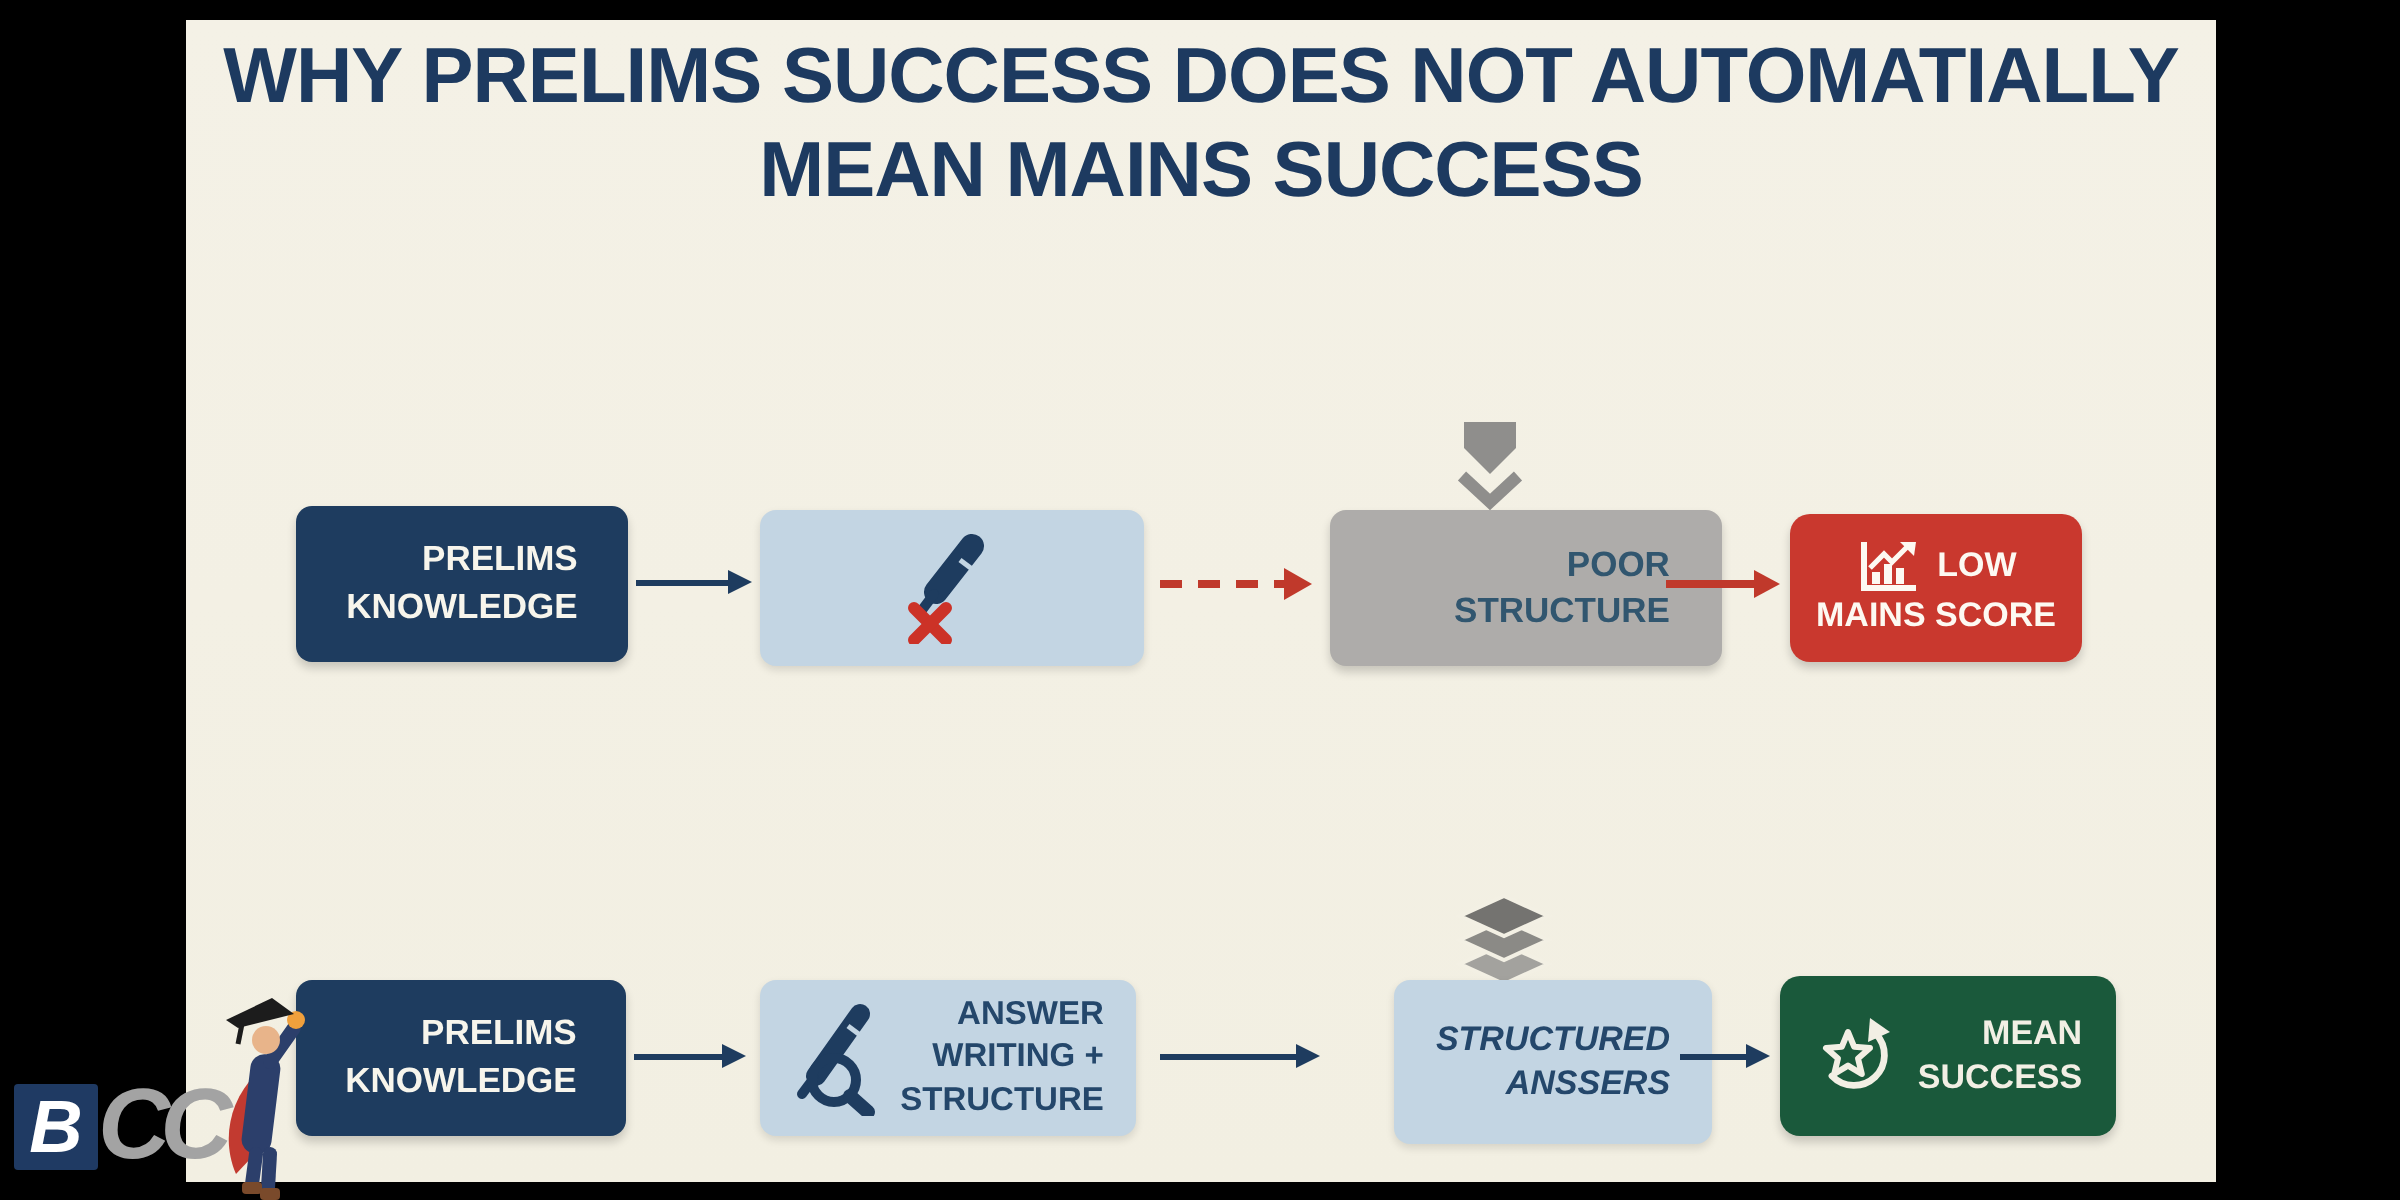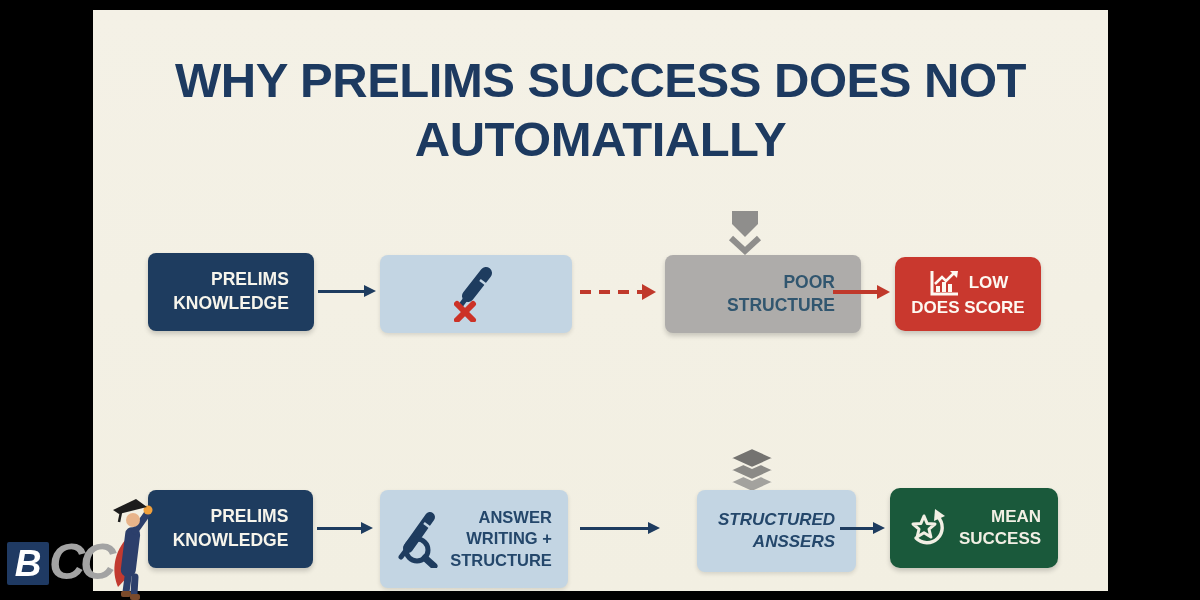--- a/index.html
+++ b/index.html
@@ -7,23 +7,22 @@
     width:1200px;height:600px;position:relative;overflow:hidden;
     background:#000;font-family:"Liberation Sans","DejaVu Sans",sans-serif;
   }
   .canvas{
     position:absolute;left:93px;top:10px;width:1015px;height:581px;
     background:#f3f0e4;
     background-image:linear-gradient(180deg,#f4f1e6 0%,#f2efe2 100%);
   }
   .title{
     position:absolute;left:0;right:0;top:6px;text-align:center;
-    color:#1d3a60;font-weight:bold;font-size:49px;line-height:1.2;
+    color:#1d3a60;font-weight:bold;font-size:39px;line-height:1.2;
     letter-spacing:-0.5px;
-    margin-top:35px;
   }
   .box{
     position:absolute;border-radius:8px;display:flex;align-items:center;
     justify-content:center;box-shadow:0 3px 5px rgba(0,0,0,0.18);
     font-weight:bold;text-align:center;
   }
   .navy-box{background:#1e3c5f;color:#f7f5ec;font-size:17.5px;line-height:1.35;}
   .blue-box{background:#c3d5e3;color:#24476b;font-size:17px;line-height:1.3;box-shadow:0 2px 4px rgba(0,0,0,0.12);}
   .gray-box{background:#aeacaa;color:#31566f;font-size:17.5px;line-height:1.3;padding-left:36px;}
   .red-box{background:#c9382e;color:#fdf9f2;font-size:17px;line-height:1.3;border-radius:10px;}
@@ -62,20 +61,21 @@
   }
   .logo-figure{position:absolute;left:99px;top:-40px;}
 </style>
 </head>
 <body>
 
 <div class="canvas">
 
   <div class="title">
     <div>WHY PRELIMS SUCCESS DOES NOT AUTOMATIALLY</div>
+    <div>MEAN MAINS SUCCESS</div>
   </div>
 
   <div class="box navy-box" style="left:55px;top:243px;width:166px;height:78px;">
     <div class="txtcol">
       <span>PRELIMS</span>
       <span>KNOWLEDGE</span>
     </div>
   </div>
 
   <div class="arrow" style="left:225px;top:280px;width:46px;"></div>
@@ -118,34 +118,34 @@
             <polyline points="4,2 4,25 30,25" fill="none" stroke="#fdf9f2" stroke-width="3"></polyline>
             <rect x="8" y="17" width="4" height="6" fill="#fdf9f2"></rect>
             <rect x="14" y="13" width="4" height="10" fill="#fdf9f2"></rect>
             <rect x="20" y="15" width="4" height="8" fill="#fdf9f2"></rect>
             <polyline points="7,15 14,8 18,12 26,4" fill="none" stroke="#fdf9f2" stroke-width="2.6"></polyline>
             <polygon points="22,2 30,2 29,9" fill="#fdf9f2"></polygon>
           </svg>
         </span>
         <span>LOW</span>
       </span>
-      <span>DOES SCORE</span>
+      <span>MAINS SCORE</span>
     </div>
   </div>
 
   <div class="box navy-box" style="left:55px;top:480px;width:165px;height:78px;">
     <div class="txtcol">
       <span>PRELIMS</span>
       <span>KNOWLEDGE</span>
     </div>
   </div>
 
   <div class="arrow" style="left:224px;top:517px;width:44px;"></div>
 
-  <div class="box blue-box" style="left:287px;top:480px;width:188px;height:98px;gap:8px;font-size:16.5px;">
+  <div class="box blue-box" style="left:287px;top:480px;width:188px;height:78px;gap:8px;font-size:16.5px;">
     <span class="iconwrap">
       <svg width="46" height="58" viewBox="0 0 46 58">
         <line x1="34" y1="7" x2="12" y2="38" stroke="#1e3c5f" stroke-width="10" stroke-linecap="round"></line>
         <line x1="28" y1="13" x2="36" y2="19" stroke="#c3d5e3" stroke-width="2.5"></line>
         <line x1="11" y1="39" x2="5" y2="47" stroke="#1e3c5f" stroke-width="5" stroke-linecap="round"></line>
         <circle cx="21" cy="40" r="11" fill="none" stroke="#1e3c5f" stroke-width="5"></circle>
         <line x1="29" y1="48" x2="38" y2="56" stroke="#1e3c5f" stroke-width="7" stroke-linecap="round"></line>
       </svg>
     </span>
     <div class="txtcol">

